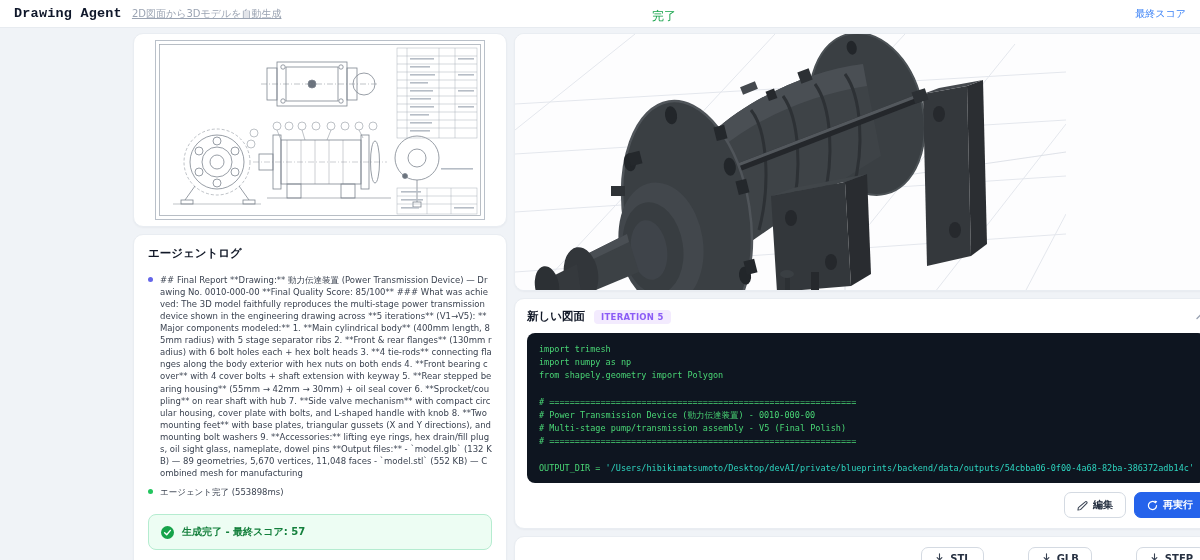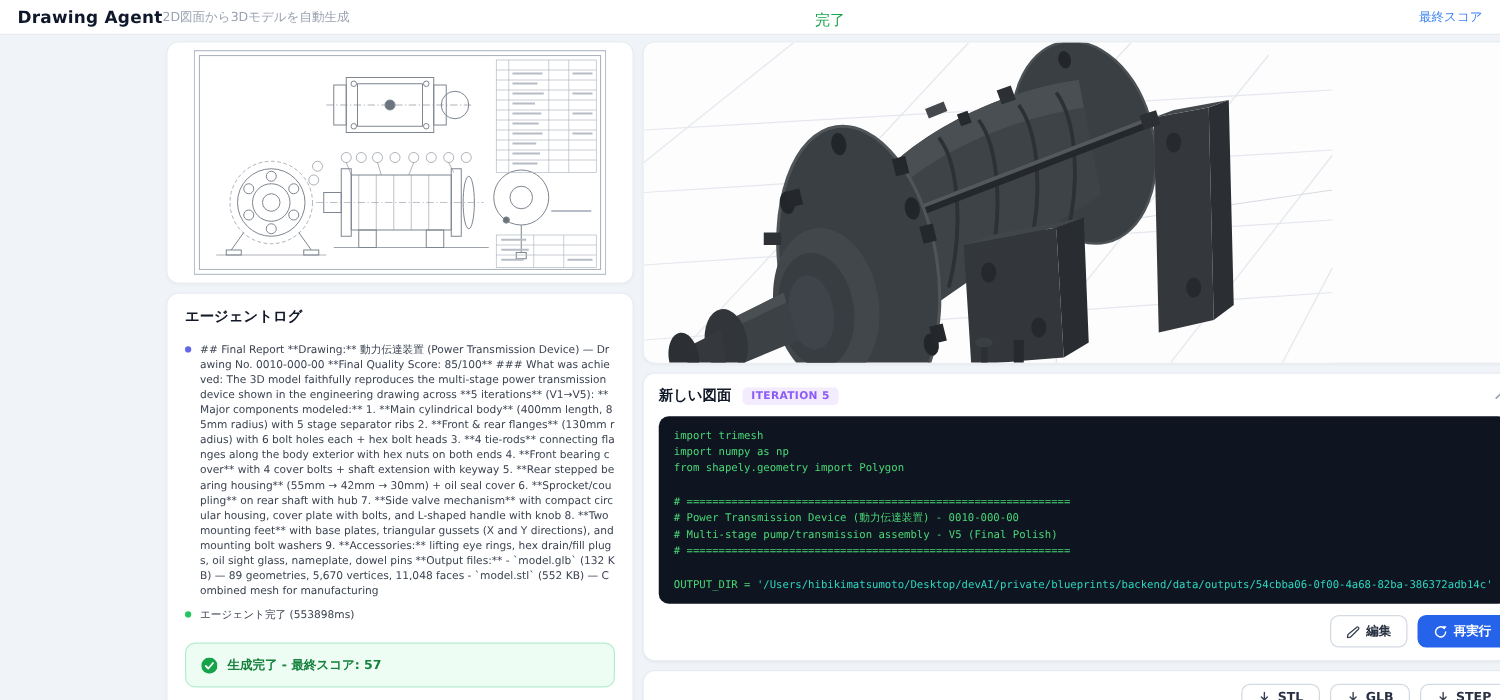--- a/index.html
+++ b/index.html
@@ -6,22 +6,22 @@
   html,body { width:1200px; height:560px; overflow:hidden; }
   body {
     font-family: "DejaVu Sans", "Liberation Sans", sans-serif;
     background:#f0f3f7; color:#1f2937; font-size:11px;
   }
   
   .topbar{
     position:relative; height:28px; background:#fff; border-bottom:1px solid #e7ebf0;
     display:flex; align-items:center; padding:0 14px;
   }
-  .app-title{ font-size:13.5px; font-weight:bold; color:#0f172a; letter-spacing:.2px;}
-  .app-sub{ font-size:10px; color:#9aa3b2; }
+  .app-title{ font-size:13.5px; font-weight:bold; color:#0f172a; letter-spacing:.2px;font-family:Liberation Mono, monospace;}
+  .app-sub{ margin-left:10px; font-size:10px; color:#9aa3b2;text-decoration:underline; }
   .status-done{ position:absolute; left:652px; top:8px; font-size:12px; color:#16a34a; }
   .new-link{ margin-left:auto; font-size:10px; color:#3b82f6; cursor:pointer; text-decoration:none;}
   
   .container{ width:934px; margin:5px auto 0 auto; display:flex; gap:7px; align-items:flex-start;}
   .col-left{ width:374px; flex:none; display:flex; flex-direction:column; gap:7px;}
   .col-right{ flex:1; display:flex; flex-direction:column; gap:7px;}
   .card{
     background:#fff; border:1px solid #e9edf2; border-radius:10px;
     box-shadow:0 1px 2px rgba(16,24,40,.04);
   }
@@ -63,21 +63,21 @@
     font-size:8.5px; line-height:1.55; white-space:pre;
   }
   .cl-g{ color:#49d675;}
   .cl-t{ color:#2dd4bf;}
   .code-actions{ margin-top:9px; display:flex; justify-content:flex-end; gap:8px;}
   .btn{
     display:inline-flex; align-items:center; gap:5px; font-size:10px; font-weight:bold;
     border-radius:7px; padding:5px 12px; cursor:pointer; border:1px solid transparent;
     font-family:inherit; background:#fff;
   }
-  .btn-outline{ border-color:#d4dae2; color:#273142;}
+  .btn-outline{ border-color:#d4dae2; color:#273142;margin-left:36px;}
   .btn-primary{ background:#2563eb; color:#fff; border-color:#2563eb;}
   
   .export-card{ padding:10px 12px; display:flex; justify-content:flex-end; gap:8px;}
   svg.ic{ display:block;}
 </style>
 </head>
 <body>
 
 <header class="topbar">
   <span class="app-title">Drawing Agent</span>

